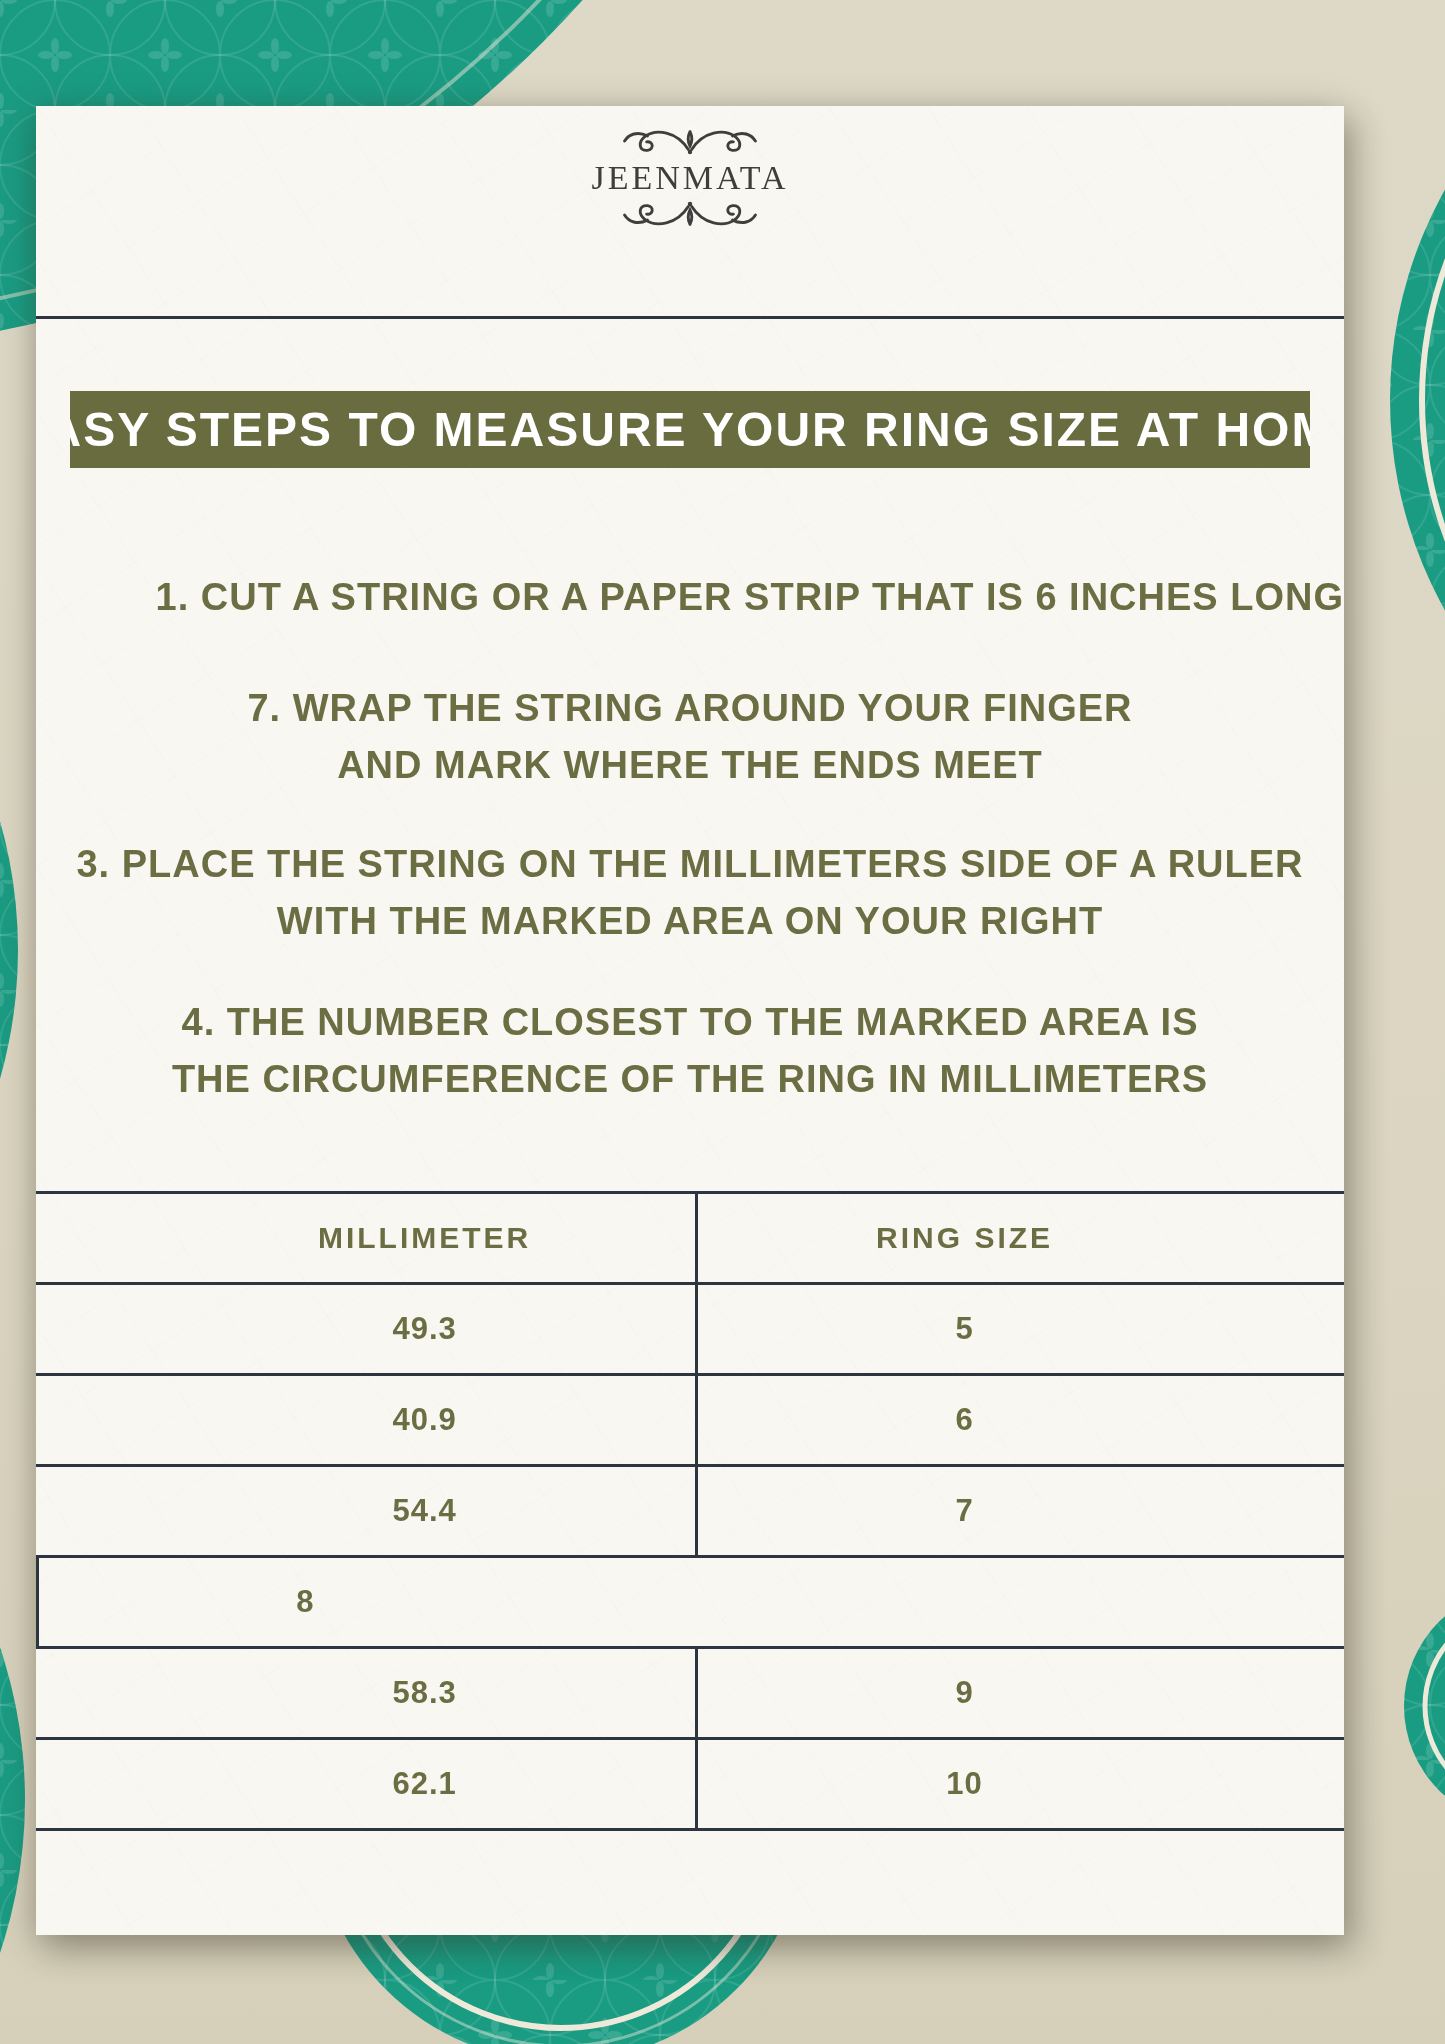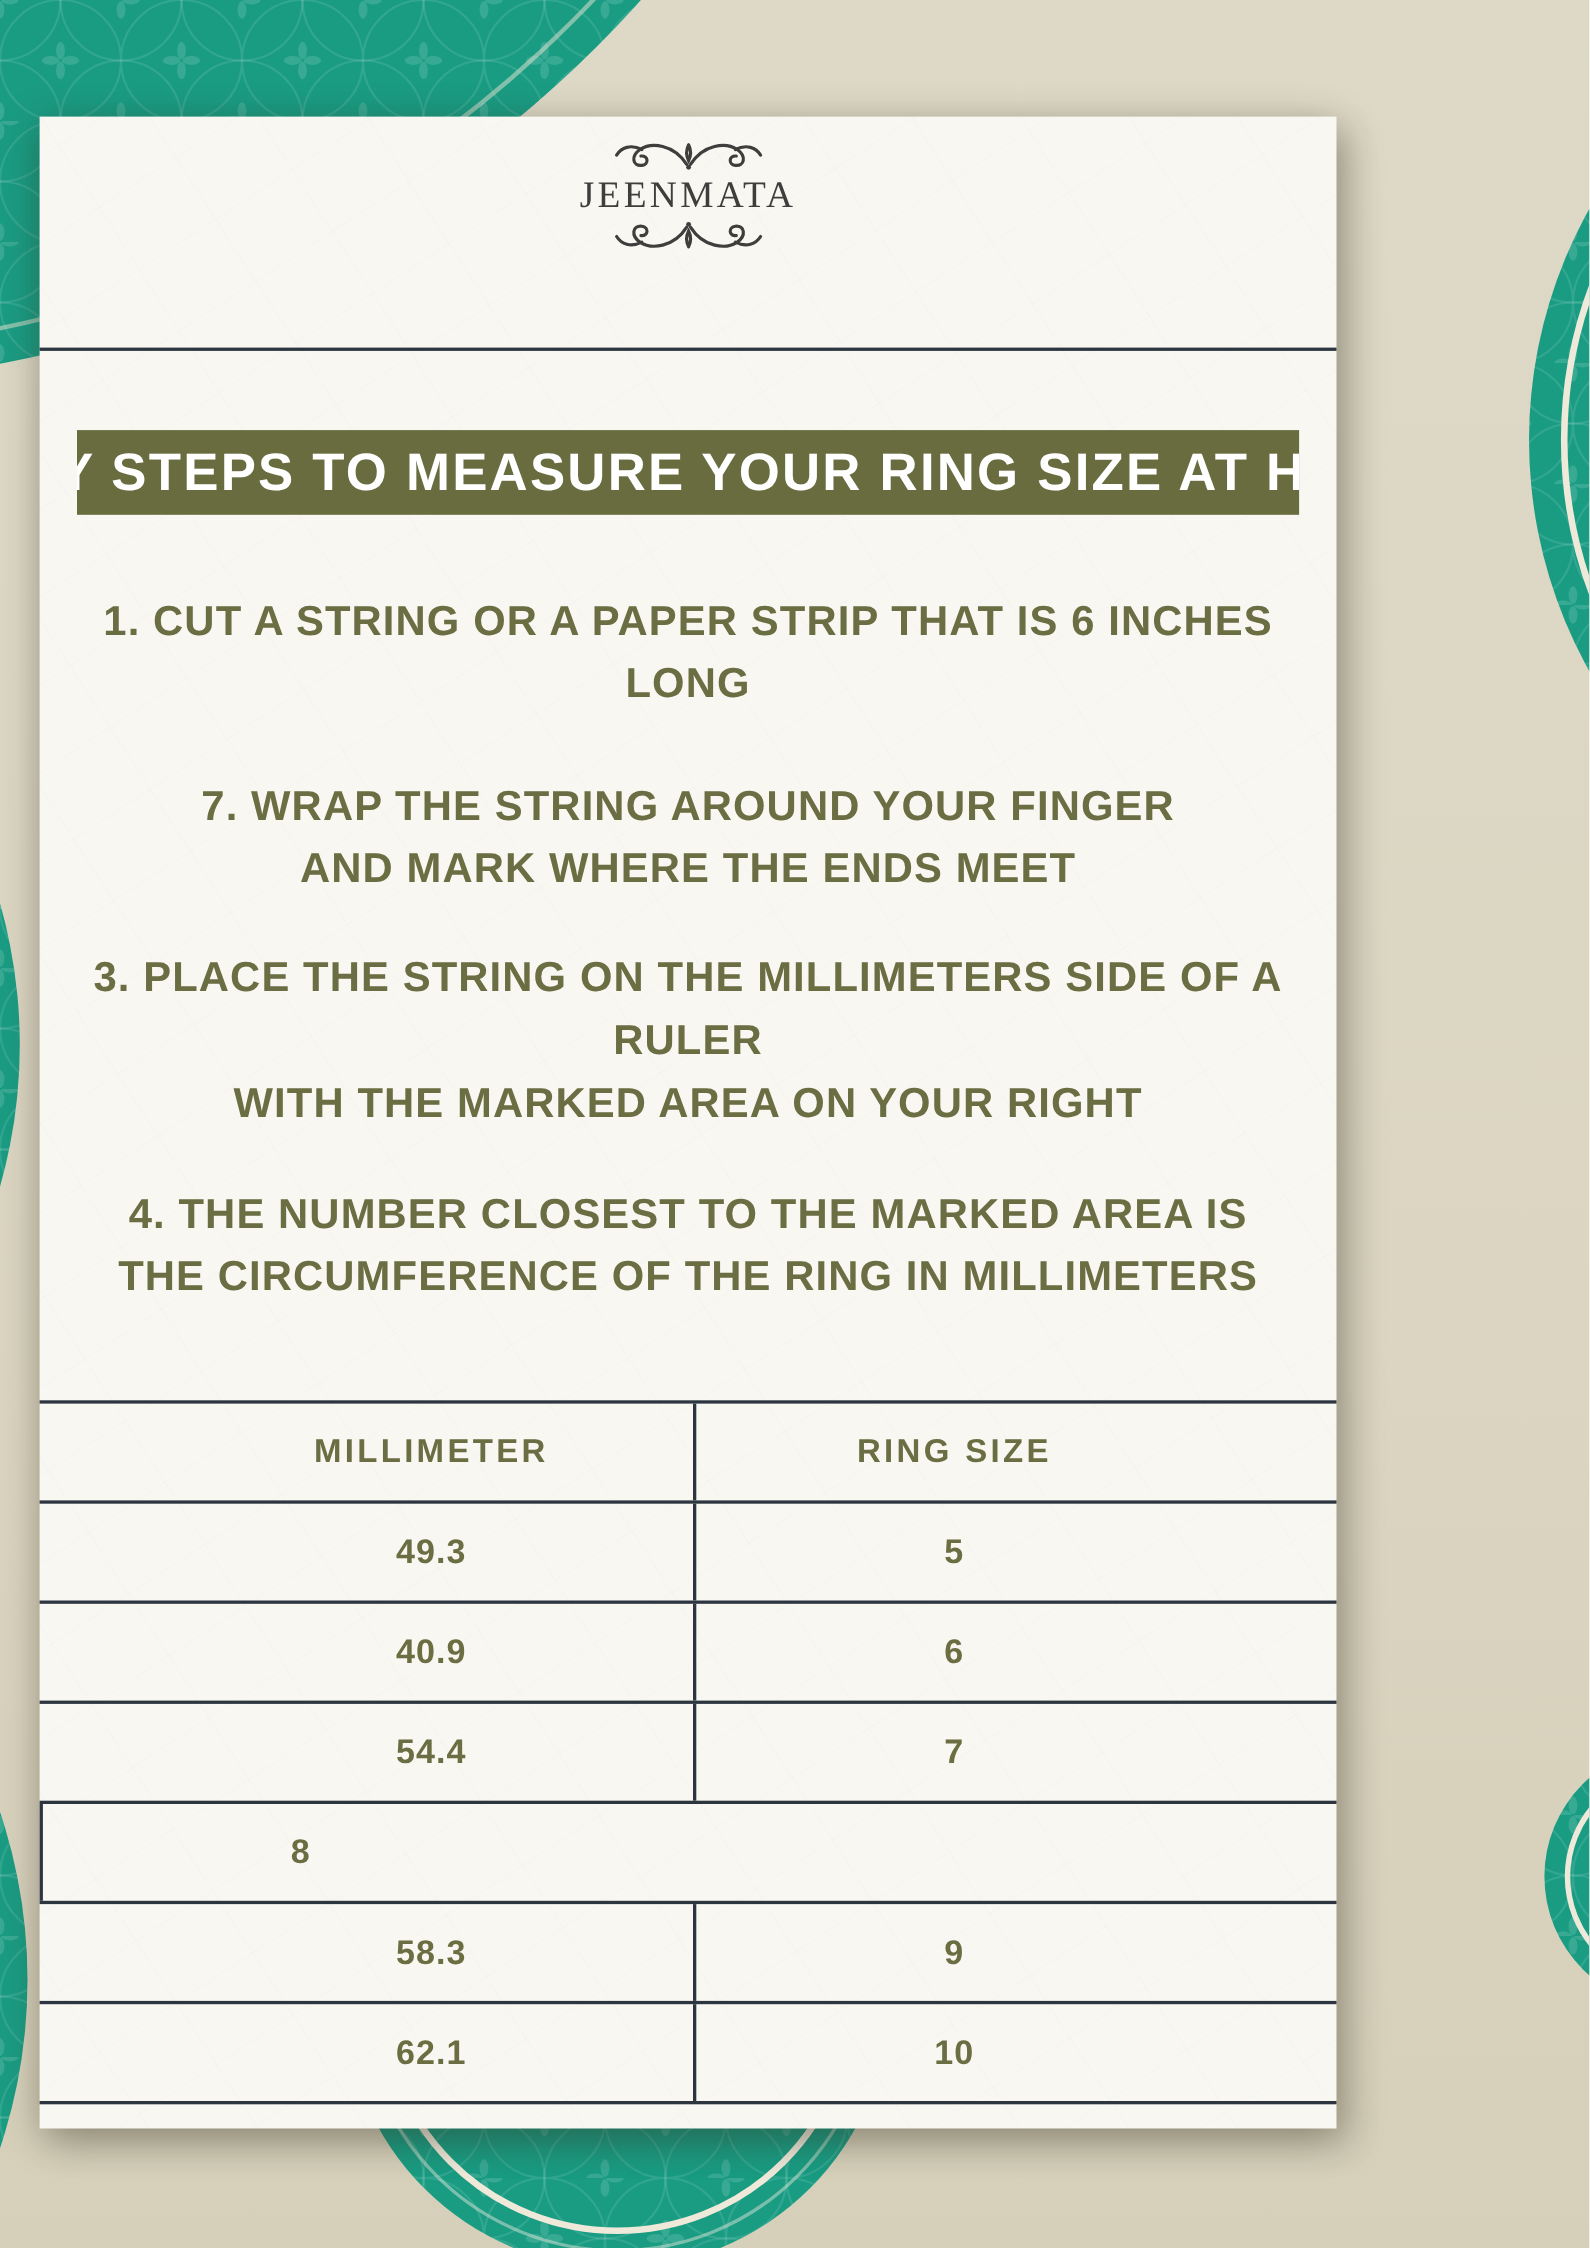--- a/index.html
+++ b/index.html
@@ -7,21 +7,21 @@
     position: relative;
     width: 1445px; height: 2044px;
     overflow: hidden;
     background: linear-gradient(180deg, #ded9c7 0%, #dbd5c1 60%, #d6d0ba 100%);
     font-family: "Liberation Sans", sans-serif;
   }
   svg.bg { position:absolute; left:0; top:0; z-index:0; }
 
   .card {
     position:absolute; left:36px; top:106px;
-    width:1179px; height:1829px;
+    width:1308px; height:1829px;
     z-index:1;
     background:
       repeating-linear-gradient(57deg, rgba(160,160,175,0.035) 0 1px, transparent 1px 83px),
       repeating-linear-gradient(-33deg, rgba(160,160,175,0.03) 0 1px, transparent 1px 67px),
       #f8f7f2;
     box-shadow: 0 8px 34px rgba(55,50,35,0.38), 14px 16px 30px rgba(55,50,35,0.18);
   }
 
   .logo { height:210px; display:flex; flex-direction:column; align-items:center; justify-content:flex-start; padding-top:18px; box-sizing:border-box; }
   .brand {
@@ -38,21 +38,21 @@
     background:#696c3f;
     display:flex; align-items:center; justify-content:center;
     overflow:hidden;
   }
   .banner span {
     color:#ffffff; font-size:48px; font-weight:bold; letter-spacing:2px; white-space:nowrap;
   }
 
   .steps { text-align:center; color:#6b6e43; font-weight:bold; }
   .step { font-size:38px; line-height:57px; letter-spacing:1px; }
-  .step-1 { margin-top:69px; }
+  .step-1 { margin-top:101px;text-align:right; }
   .step-2 { margin-top:54px; }
   .step-3 { margin-top:42px; }
   .step-4 { margin-top:44px; }
 
   .size-table { margin-top:83px; }
   .trow { display:flex; height:88px; border-top:3px solid #2c3540; }
   .trow.last { border-bottom:3px solid #2c3540; }
   .cell {
     display:flex; align-items:center; justify-content:center;
     color:#6b6e43; font-weight:bold; box-sizing:border-box;padding-left:35px;

